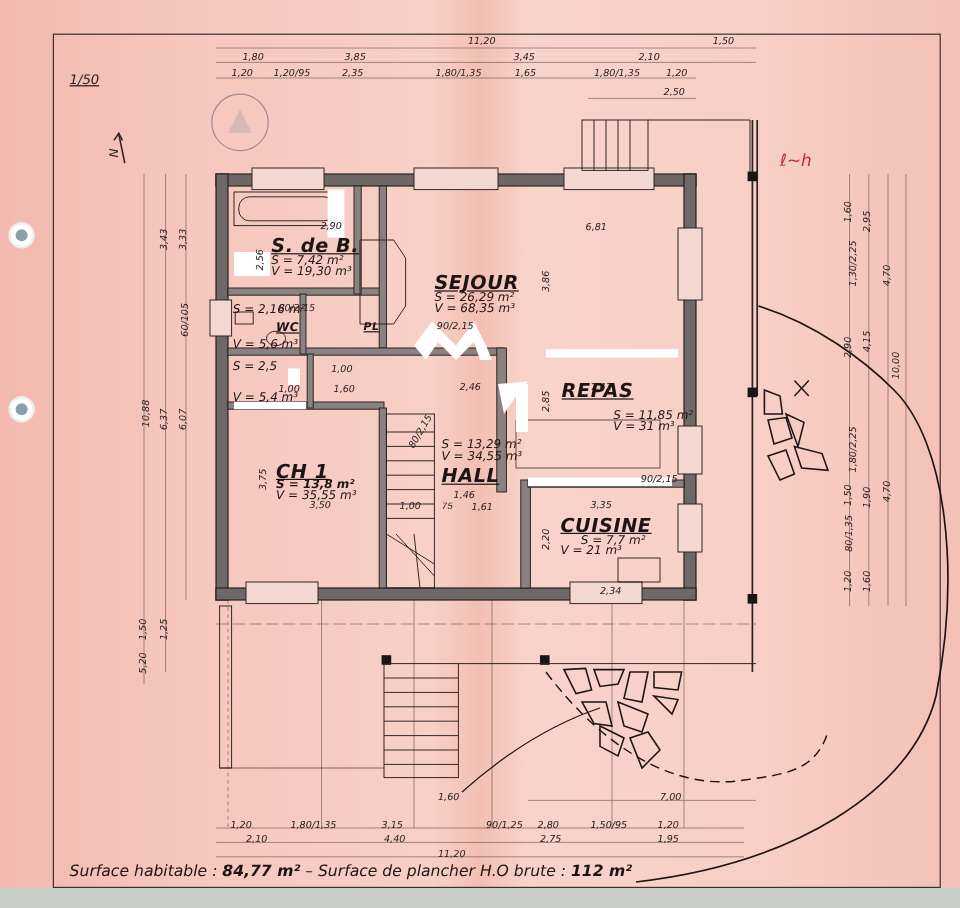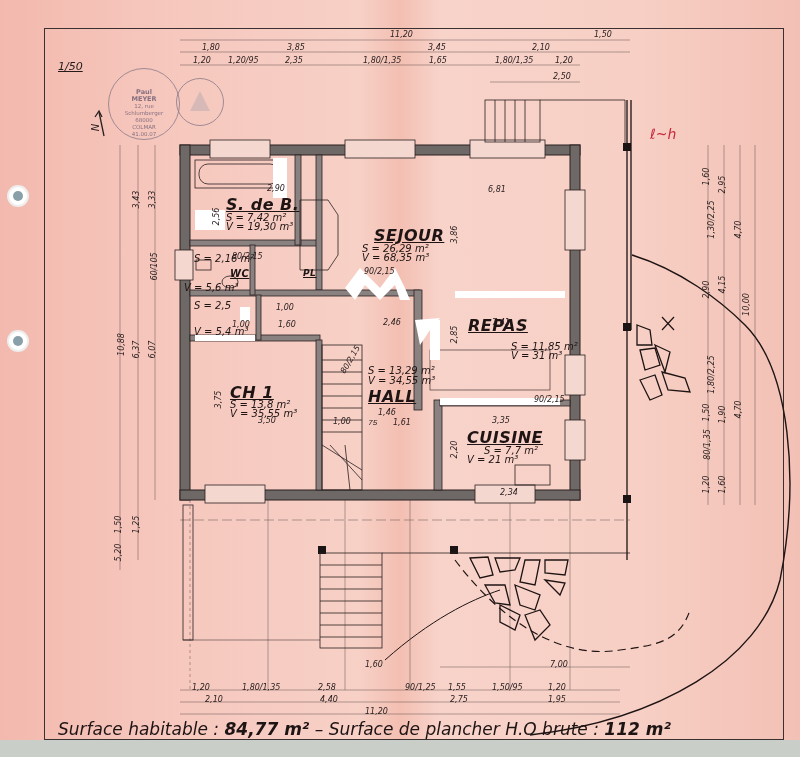--- a/index.html
+++ b/index.html
@@ -8,21 +8,21 @@
     background:linear-gradient(90deg,#f3b9ae 0%,#f6c7bd 20%,#f7d0c6 45%,#f3bfb2 50%,#f8d3ca 55%,#f7cfc4 80%,#f3c0b5 100%);}
   .frame{position:absolute;left:44px;top:28px;width:740px;height:712px;border:1.5px solid #3a3030;box-sizing:border-box;}
   .hand{font-family:"DejaVu Sans",sans-serif;font-style:italic;color:#2a2020;position:absolute;white-space:nowrap;}
   .title{position:absolute;left:58px;top:10px;font-family:"DejaVu Sans Condensed","DejaVu Sans",sans-serif;font-size:17px;color:#241a1a;letter-spacing:0.5px;border-bottom:1.5px solid #241a1a;}
   .scale{position:absolute;left:58px;top:60px;font-size:11px;color:#241a1a;text-decoration:underline;font-style:italic;}
   .dim{font-size:8px;}
   .room{position:absolute;font-size:16px;font-weight:bold;font-style:italic;color:#1e1414;text-decoration:underline;letter-spacing:0.5px;}
   .sub{position:absolute;font-size:10px;font-style:italic;color:#1e1414;}
   .stamp-circle{position:absolute;border:1.5px solid #8a7a88;border-radius:50%;opacity:0.8;}
   .stamp-box{position:absolute;left:636px;top:66px;width:148px;height:62px;border:1.5px solid #6a80b8;color:#5a70aa;box-sizing:border-box;}
-  .footer{position:absolute;left:58px;top:719px;font-size:17px;font-style:italic;color:#1e1414;}
+  .footer{position:absolute;left:58px;top:719px;font-size:13px;font-style:italic;color:#1e1414;}
   .footer b{font-weight:bold;}
   .hole{position:absolute;width:18px;height:18px;border-radius:50%;background:#fff;border:2px solid #eee;}
   .hole::after{content:"";position:absolute;left:4px;top:4px;width:10px;height:10px;border-radius:50%;background:#8aa0a8;}
   svg{position:absolute;left:0;top:0;}
 </style>
 </head>
 <body>
 
 <div class="sheet">
   <div class="frame"></div>
@@ -33,28 +33,20 @@
   <div class="scale">1/50</div>
 
   <div style="position:absolute;left:92px;top:108px;width:20px;height:30px;">
     <svg width="20" height="30" viewBox="0 0 20 30">
         <line x1="12" y1="28" x2="7" y2="4" stroke="#2a2020" stroke-width="1.3"></line>
         <polyline points="3,9 7,3 10,9" fill="none" stroke="#2a2020" stroke-width="1.3"></polyline>
       </svg>
     <span class="hand" style="left:0;top:14px;font-size:10px;transform:rotate(-90deg);">N</span>
   </div>
 
-  <div class="stamp-circle" style="left:108px;top:68px;width:70px;height:70px;">
-    <div style="position:absolute;left:14px;top:20px;width:42px;text-align:center;font-size:5.5px;color:#6a5a70;line-height:7px;">
-      <div style="font-weight:bold;font-size:6.5px;">Paul MEYER</div>
-      <div>12, rue Schlumberger</div>
-      <div>68000 COLMAR</div>
-      <div>41.00.07</div>
-    </div>
-  </div>
   <div class="stamp-circle" style="left:176px;top:78px;width:46px;height:46px;">
     <div style="position:absolute;left:13px;top:12px;width:20px;height:20px;background:#b8a8b0;opacity:0.6;clip-path:polygon(50% 0,100% 100%,0 100%);"></div>
   </div>
 
   <div class="hand" style="left:650px;top:126px;font-size:14px;color:#c8283c;">ℓ~h</div>
 
   <svg width="800" height="757">
     <g stroke="#3a3030" stroke-width="0.6" fill="none" opacity="0.65">
 
       <line x1="180" y1="40" x2="630" y2="40"></line>
@@ -215,33 +207,33 @@
       <polygon points="345,288 360,268 380,288 395,268 405,288 410,300 400,300 395,285 380,300 365,285 355,300"></polygon>
       <polygon points="415,320 440,318 430,330 420,345"></polygon>
       <rect x="240" y="307" width="10" height="14"></rect>
     </g>
   </svg>
 
   <div class="room" style="left:226px;top:195px;">S. de B.</div>
   <div class="sub" style="left:226px;top:212px;">S = 7,42 m²</div>
   <div class="sub" style="left:226px;top:221px;">V = 19,30 m³</div>
 
-  <div class="room" style="left:362px;top:226px;margin-left:12px;">SEJOUR</div>
+  <div class="room" style="left:362px;top:226px;">SEJOUR</div>
   <div class="sub" style="left:362px;top:243px;">S = 26,29 m²</div>
   <div class="sub" style="left:362px;top:252px;">V = 68,35 m³</div>
 
   <div class="room" style="left:230px;top:268px;font-size:10px;">WC</div>
   <div class="sub" style="left:194px;top:253px;">S = 2,16 m²</div>
-  <div class="sub" style="left:184px;top:282px;">V = 5,6 m³</div>
+  <div class="sub" style="left:194px;top:282px;">V = 5,6 m³</div>
 
   <div class="sub" style="left:194px;top:300px;">S = 2,5</div>
   <div class="sub" style="left:194px;top:326px;">V = 5,4 m³</div>
 
   <div class="room" style="left:230px;top:383px;">CH 1</div>
-  <div class="sub" style="left:230px;top:399px;">S = 13,8 m²</div>
+  <div class="sub" style="left:230px;top:399px;font-weight:bold;">S = 13,8 m²</div>
   <div class="sub" style="left:230px;top:408px;">V = 35,55 m³</div>
 
   <div class="room" style="left:368px;top:387px;">HALL</div>
   <div class="sub" style="left:368px;top:365px;">S = 13,29 m²</div>
   <div class="sub" style="left:368px;top:375px;">V = 34,55 m³</div>
 
   <div class="room" style="left:468px;top:316px;">REPAS</div>
   <div class="sub" style="left:511px;top:341px;">S = 11,85 m²</div>
   <div class="sub" style="left:511px;top:350px;">V = 31 m³</div>
 
@@ -286,23 +278,23 @@
   <div class="hand dim" style="left:698px;top:480px;transform:rotate(-90deg);">1,20</div>
   <div class="hand dim" style="left:714px;top:180px;transform:rotate(-90deg);">2,95</div>
   <div class="hand dim" style="left:714px;top:280px;transform:rotate(-90deg);">4,15</div>
   <div class="hand dim" style="left:714px;top:410px;transform:rotate(-90deg);">1,90</div>
   <div class="hand dim" style="left:714px;top:480px;transform:rotate(-90deg);">1,60</div>
   <div class="hand dim" style="left:730px;top:225px;transform:rotate(-90deg);">4,70</div>
   <div class="hand dim" style="left:730px;top:405px;transform:rotate(-90deg);">4,70</div>
 
   <div class="hand dim" style="left:192px;top:683px;">1,20</div>
   <div class="hand dim" style="left:242px;top:683px;">1,80/1,35</div>
-  <div class="hand dim" style="left:318px;top:683px;">2,58</div>
+  <div class="hand dim" style="left:318px;top:683px;">3,15</div>
   <div class="hand dim" style="left:405px;top:683px;">90/1,25</div>
-  <div class="hand dim" style="left:448px;top:683px;">1,55</div>
+  <div class="hand dim" style="left:448px;top:683px;">2,80</div>
   <div class="hand dim" style="left:492px;top:683px;">1,50/95</div>
   <div class="hand dim" style="left:548px;top:683px;">1,20</div>
   <div class="hand dim" style="left:205px;top:695px;">2,10</div>
   <div class="hand dim" style="left:320px;top:695px;">4,40</div>
   <div class="hand dim" style="left:450px;top:695px;">2,75</div>
   <div class="hand dim" style="left:548px;top:695px;">1,95</div>
   <div class="hand dim" style="left:365px;top:707px;">11,20</div>
   <div class="hand dim" style="left:550px;top:660px;">7,00</div>
   <div class="hand dim" style="left:365px;top:660px;">1,60</div>
 

